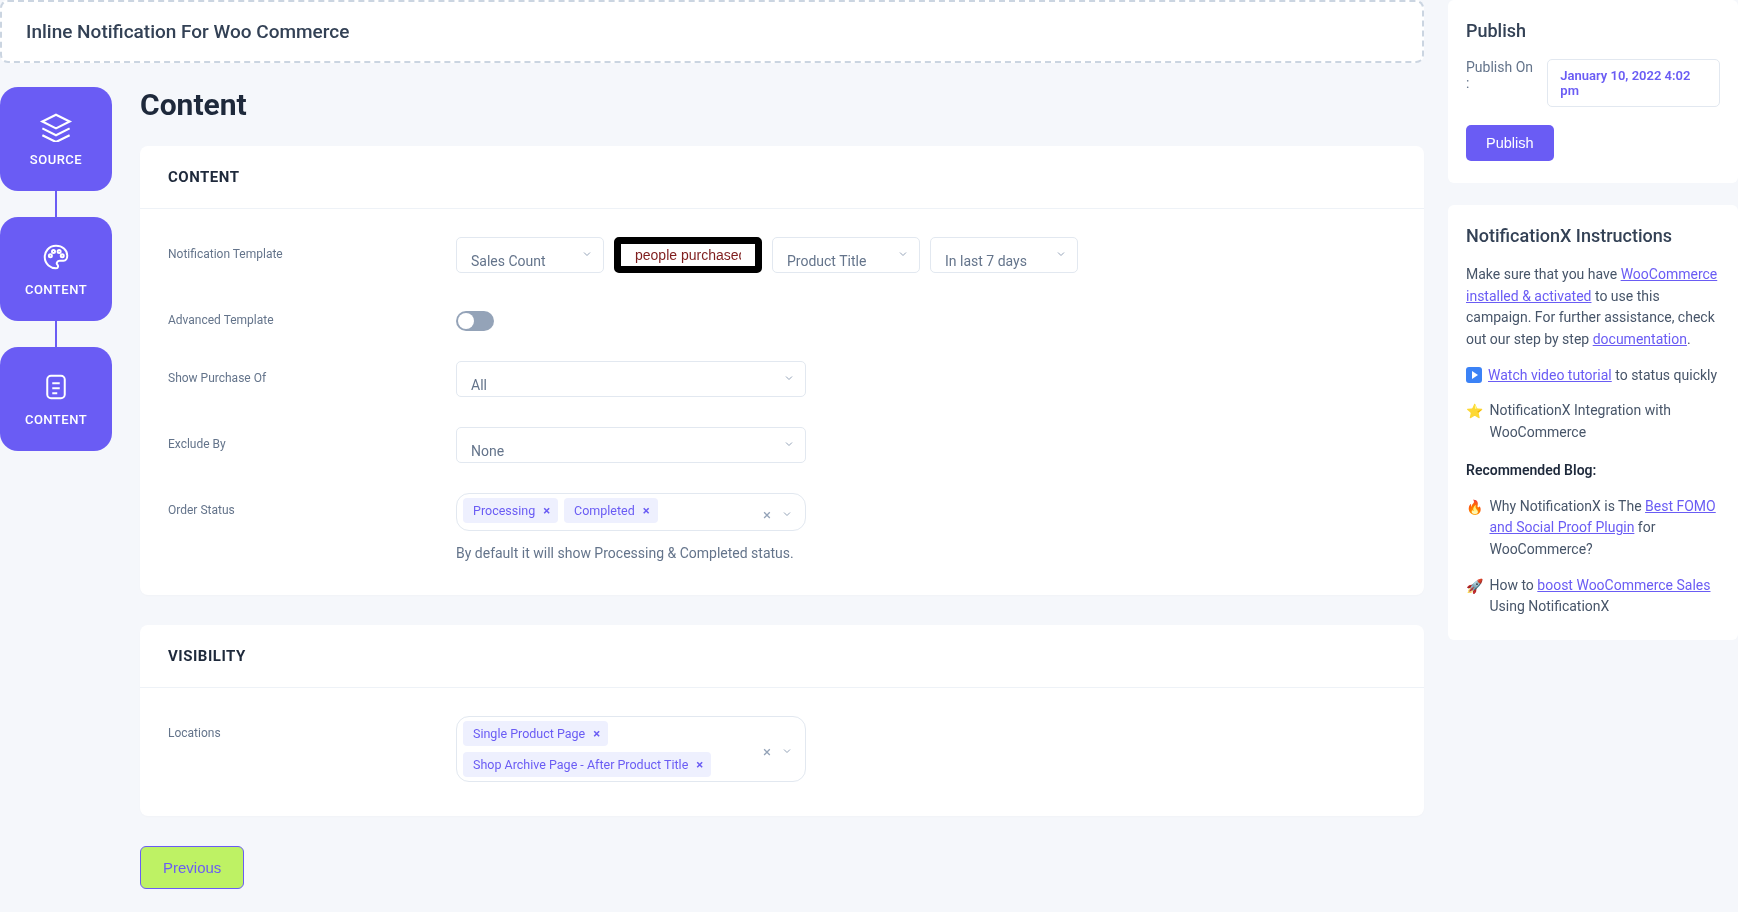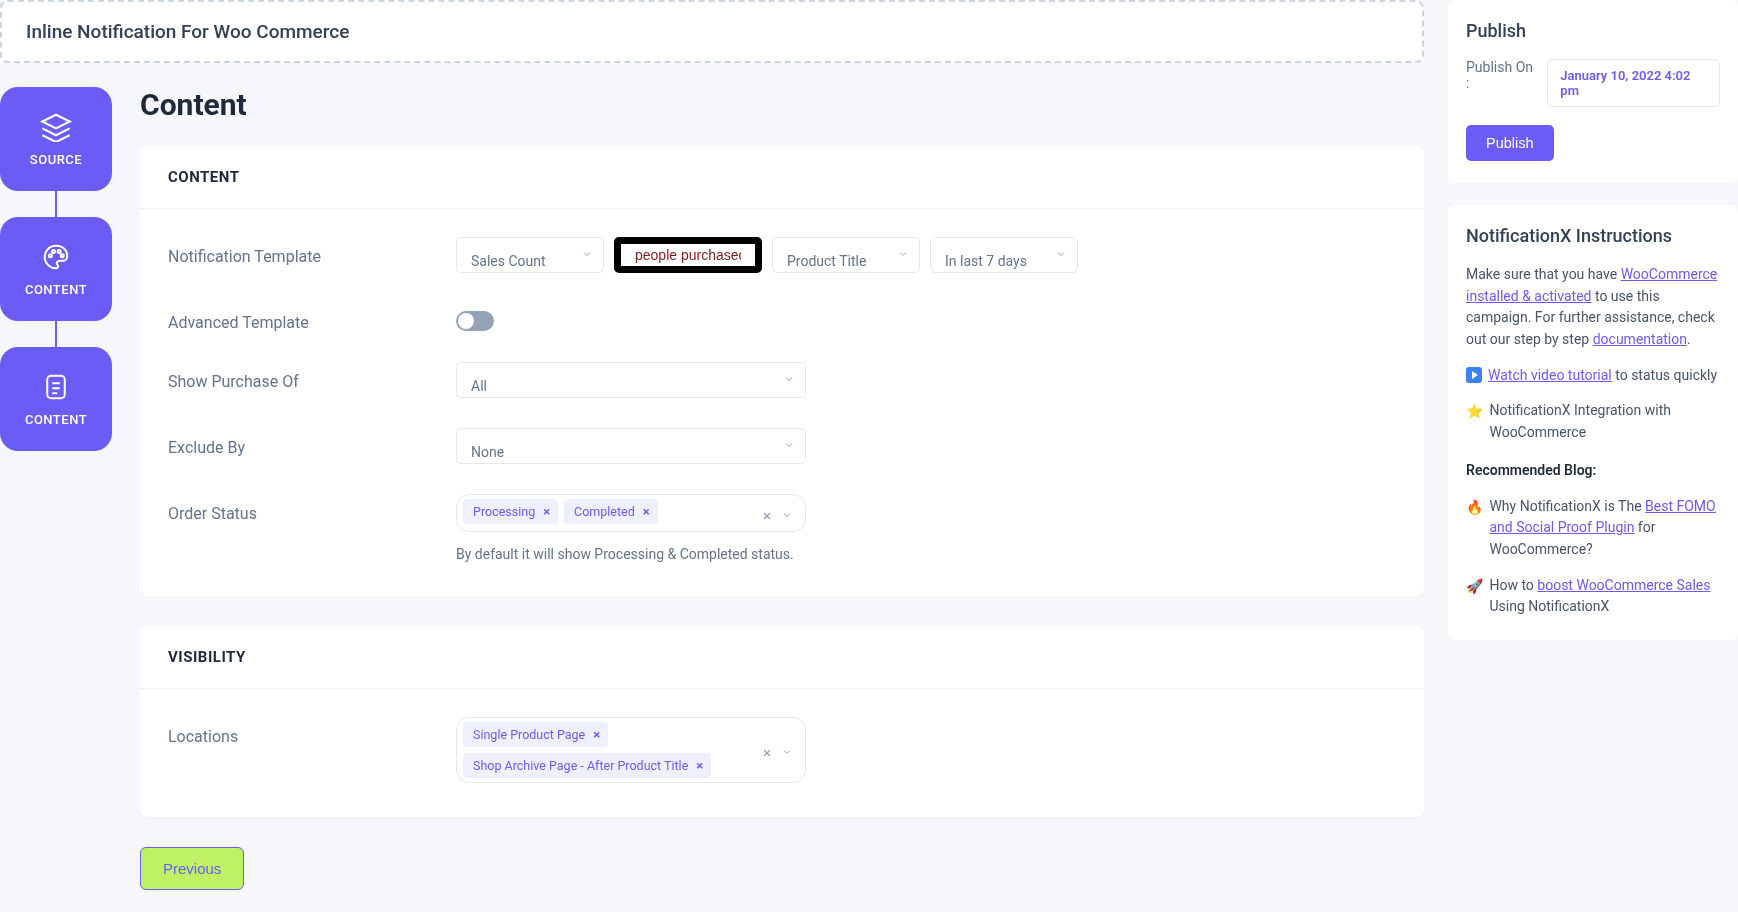--- a/index.html
+++ b/index.html
@@ -76,21 +76,21 @@
 }
 .form-row {
   display: flex;
   align-items: flex-start;
   margin-bottom: 30px;
 }
 .form-row:last-child { margin-bottom: 0; }
 .form-label {
   width: 288px;
   color: #64748b;
-  font-size: 16px;
+  font-size: 12px;
   padding-top: 10px;
 }
 .form-ctrl { flex: 1; }
 .ctrl-row { display: flex; gap: 10px; flex-wrap: wrap; }
 .sel {
   height: 36px;
   border: 1px solid #e2e8f0;
   border-radius: 5px;
   background: #fff;
   display: inline-flex;

